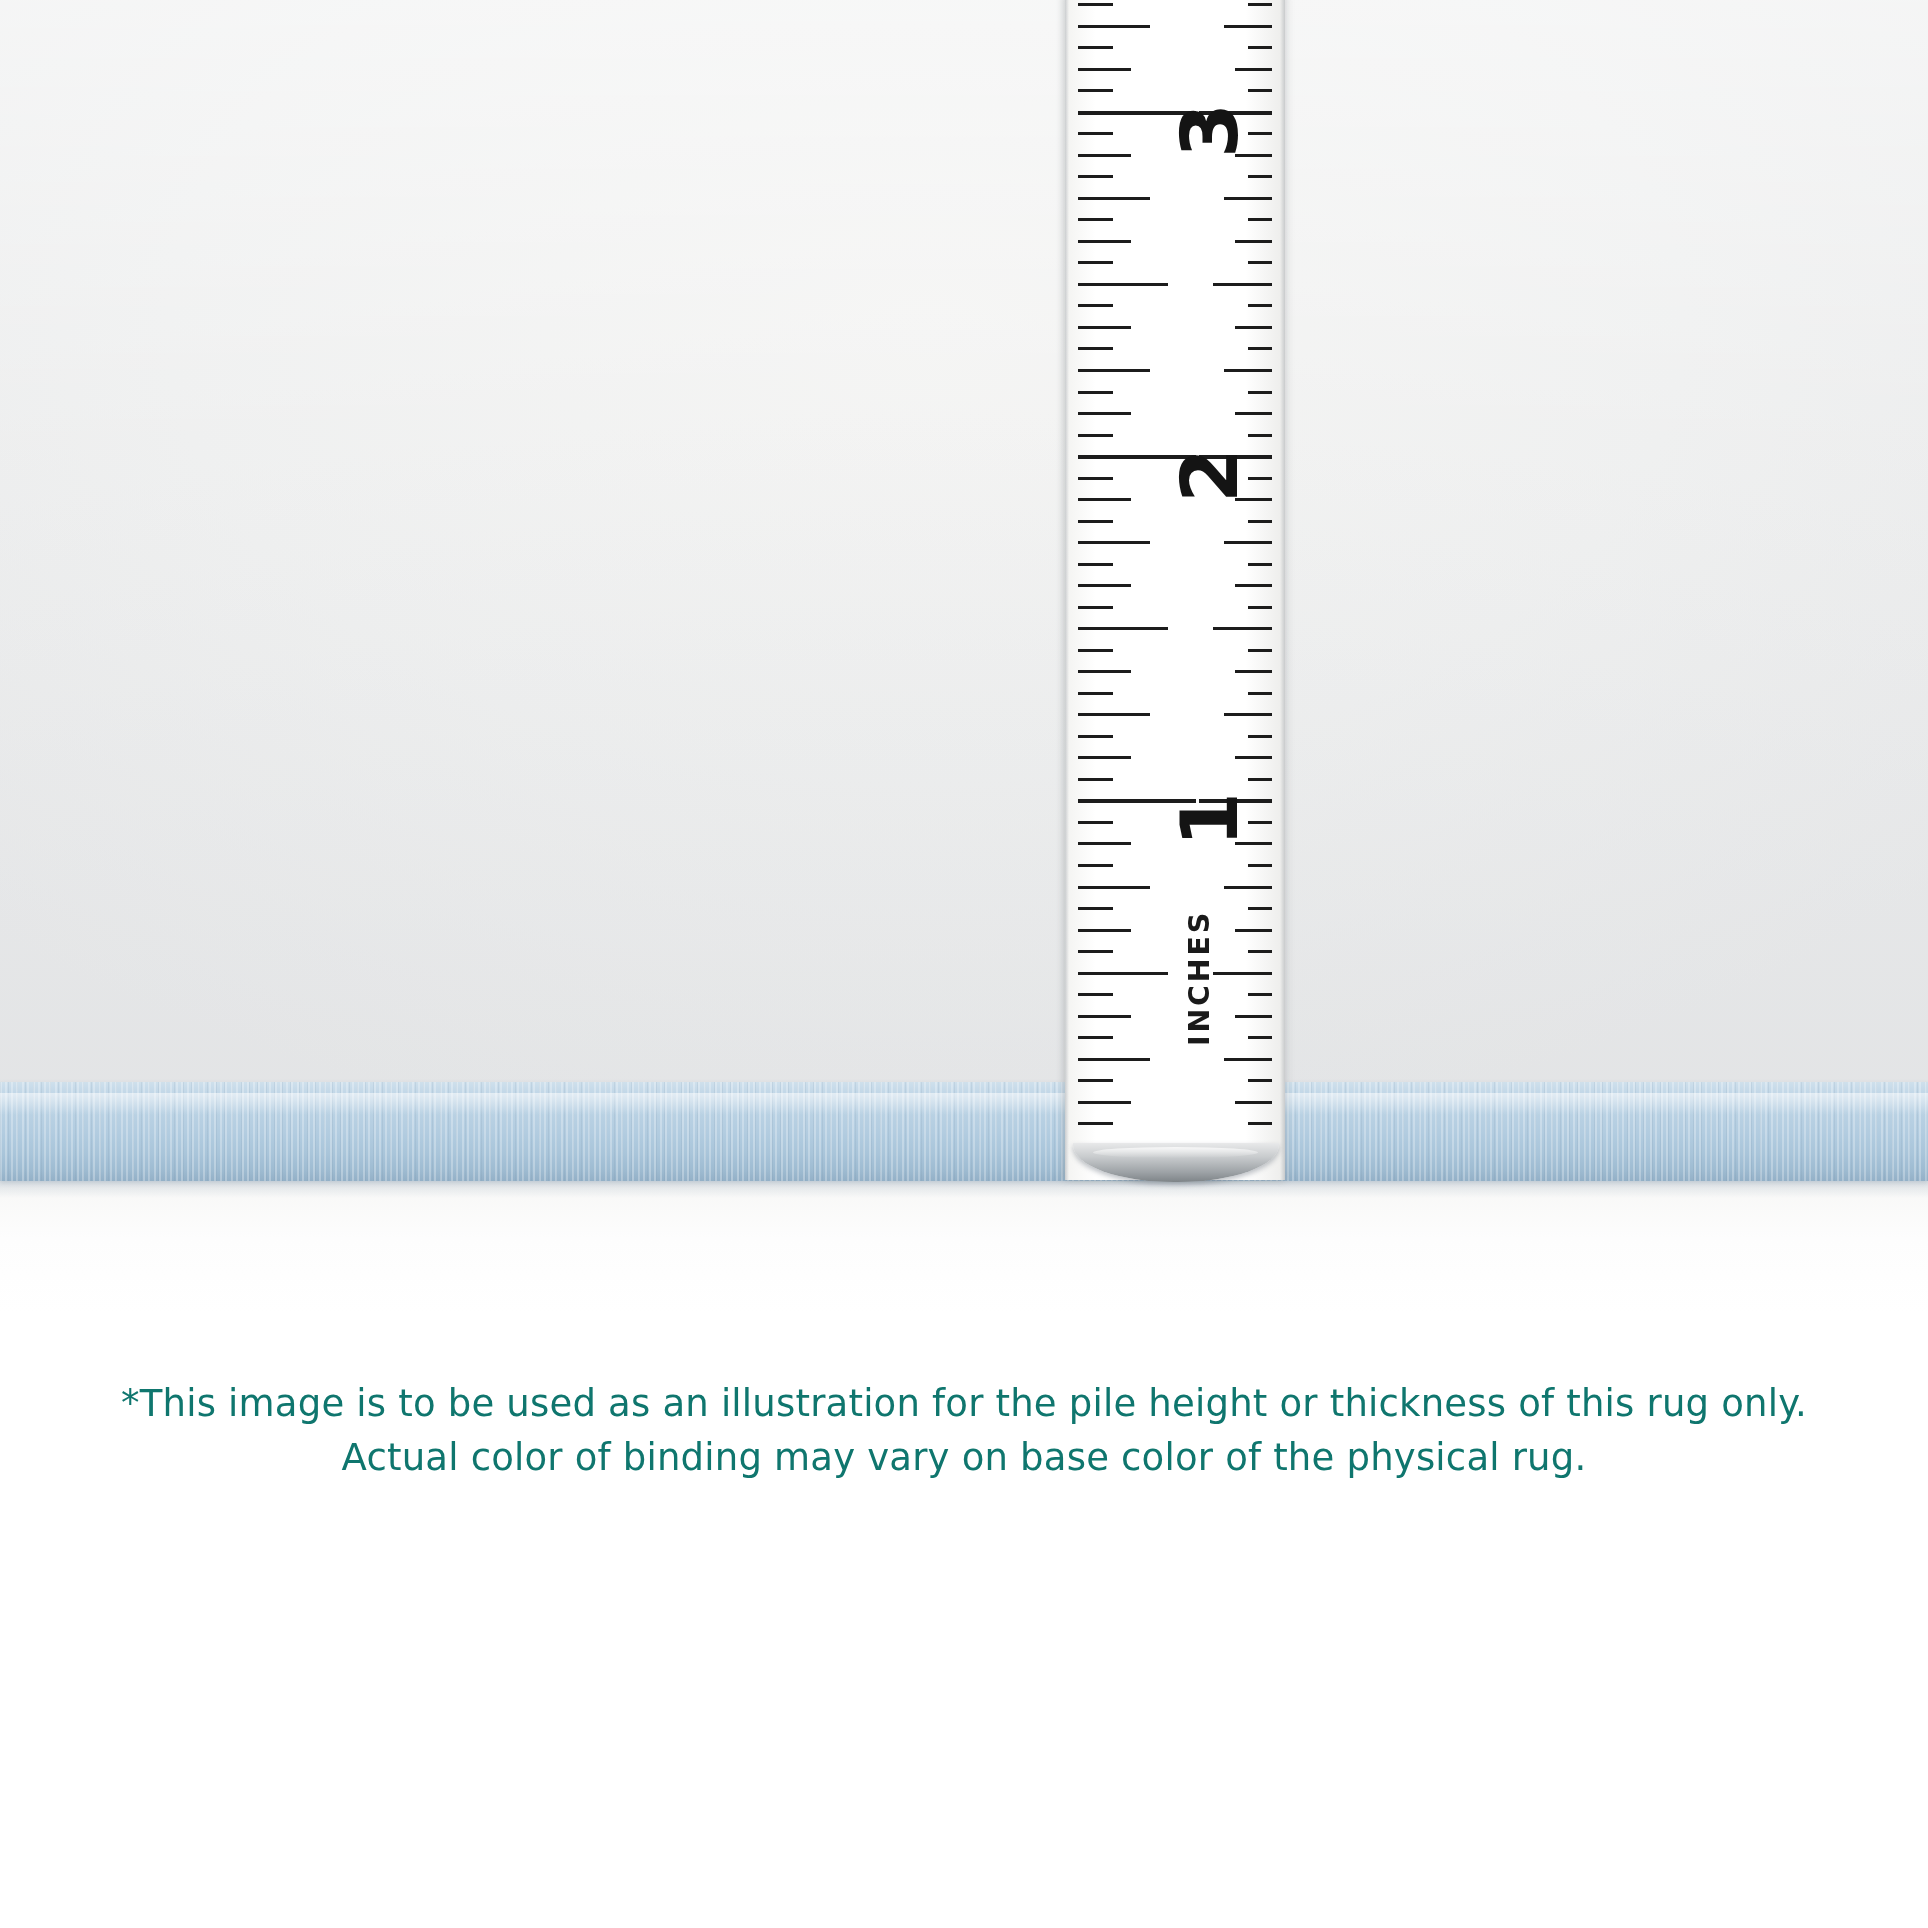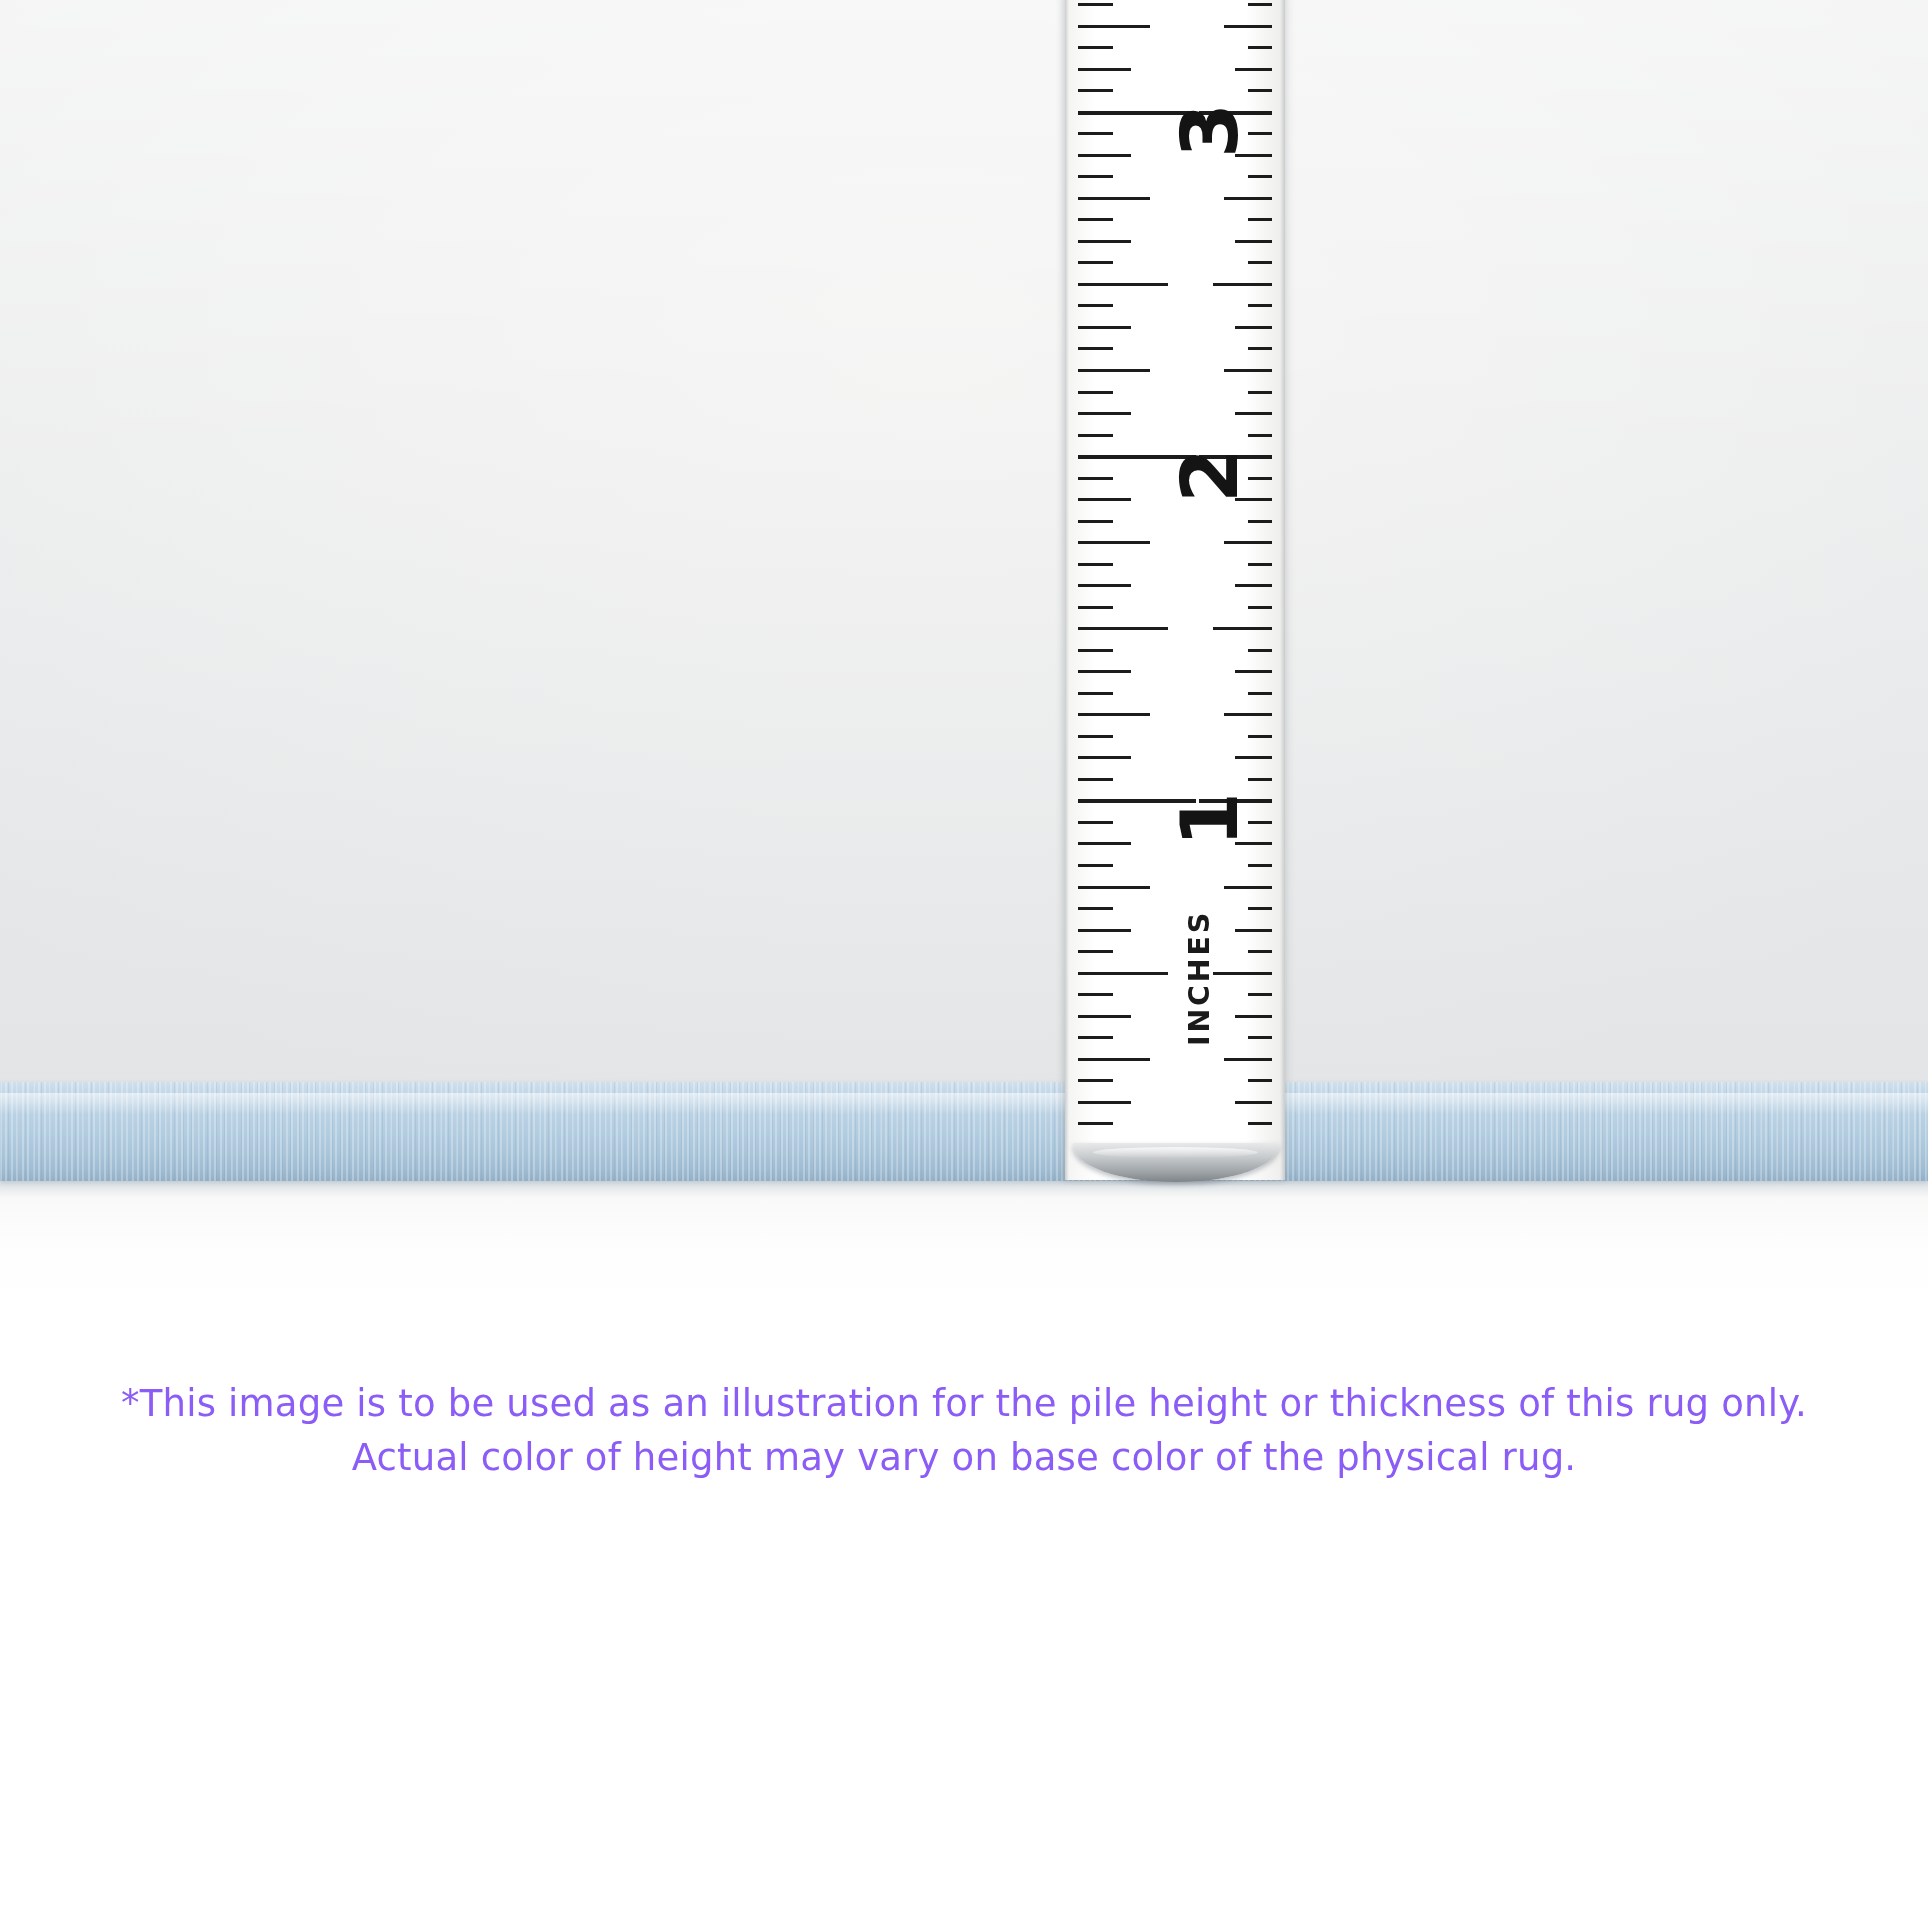--- a/index.html
+++ b/index.html
@@ -214,21 +214,21 @@
     white-space: nowrap;
   }
 
   
   .caption {
     position: absolute;
     left: 0;
     top: 1377px;
     width: 1928px;
     text-align: center;
-    color: #8b5cf6;
+    color: #0f766e;
     font-family: "DejaVu Sans", sans-serif;
     font-size: 37px;
     line-height: 1.45;
     letter-spacing: 0.2px;
   }
   .caption .line { display: block; }
 </style>
 </head>
 <body>
 
@@ -367,17 +367,17 @@
       </div>
 
     <div class="ruler-tip">
       <div class="ruler-tip-shine"></div>
     </div>
 
   </div>
 
   <div class="caption">
     <span class="line">*This image is to be used as an illustration for the pile height or thickness of this rug only.</span>
-    <span class="line">Actual color of height may vary on base color of the physical rug.</span>
+    <span class="line">Actual color of binding may vary on base color of the physical rug.</span>
   </div>
 
 </div>
 
 
 </body></html>

